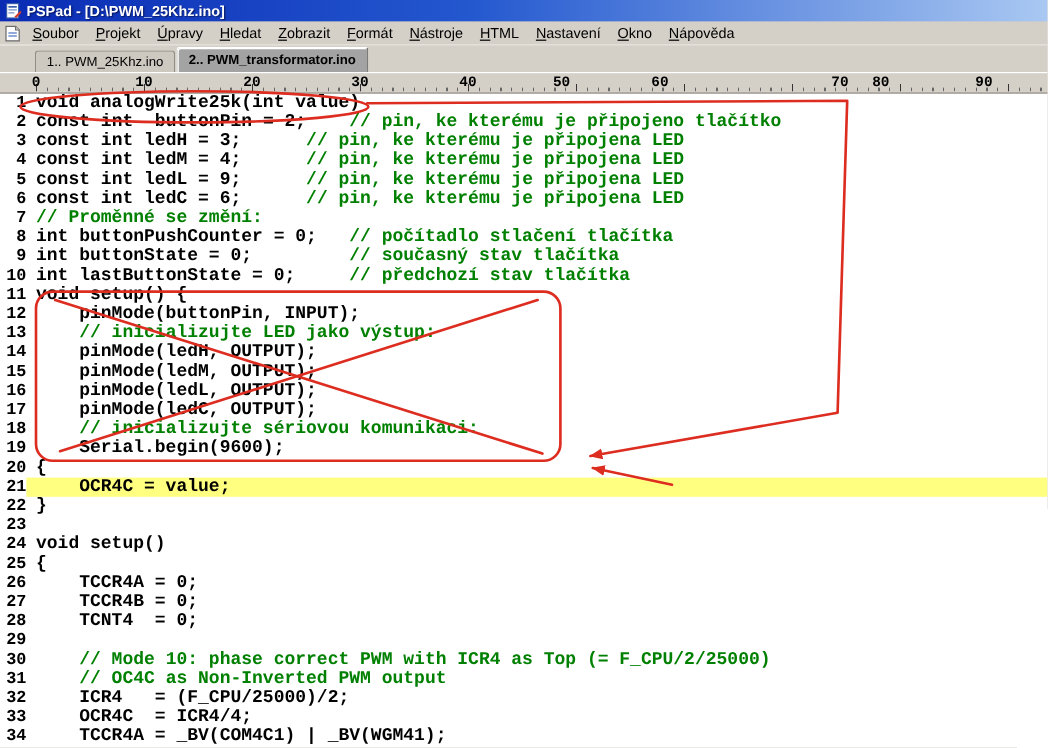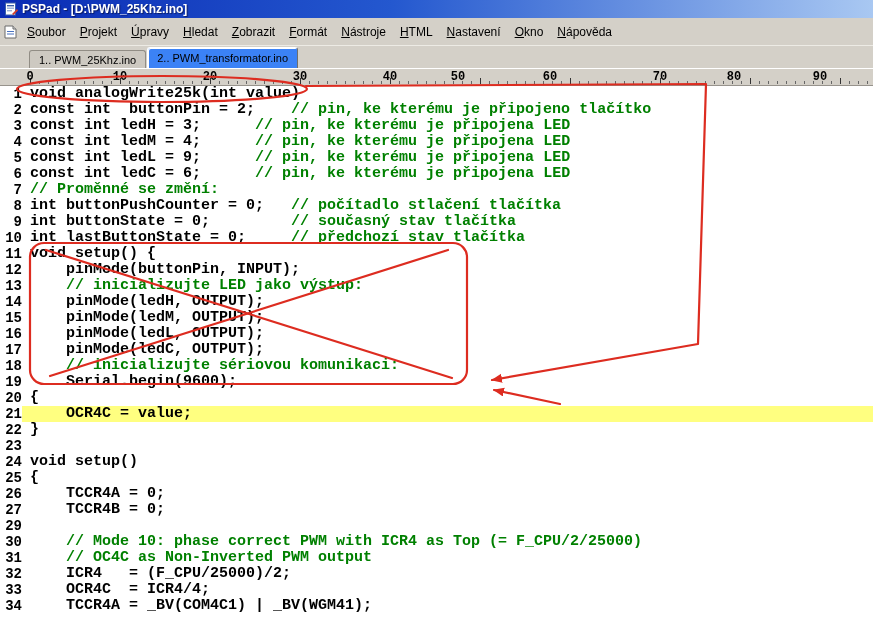--- a/index.html
+++ b/index.html
@@ -9,35 +9,35 @@
   .window { position: relative; width: 873px; height: 623px; }
 
   
   .titlebar {
     height: 18px; display: flex; align-items: center; gap: 4px; padding: 0 4px;
     background: linear-gradient(90deg, var(--titlebar-left,#0a2bb4) 0%, var(--titlebar-mid,#2458cf) 45%, var(--titlebar-right,#a9c8f2) 100%);
   }
   .title-text { color: #fff; font-weight: bold; font-size: 12px; white-space: nowrap; text-shadow: 1px 1px 1px rgba(0,0,30,.55); }
 
   
-  .menubar { height: 28px; background: var(--chrome,#d4d0c8); display: flex; align-items: center; padding-left: 4px; border-bottom: 1px solid #edebe5; }
+  .menubar { height: 20px; background: var(--chrome,#d4d0c8); display: flex; align-items: center; padding-left: 4px; border-bottom: 1px solid #edebe5; }
   .menu-items { display: flex; align-items: center; }
   .menu-item { display: inline-block; font-size: 12px; padding: 2px 7px; color: #000; cursor: default; }
   .menu-item::first-letter { text-decoration: underline; }
 
   
   .tabbar { height: 22px; background: var(--chrome,#d4d0c8); display: flex; align-items: flex-end; padding-left: 3px; margin-left: 26px; }
   .tab {
     height: 18px; line-height: 16px; padding: 1px 9px 0 9px; font-size: 11px; color: #000;
     background: #cdc9c1; border: 1px solid #918d85; border-bottom: none;
     border-radius: 3px 3px 0 0; margin-right: 1px; white-space: nowrap;
   }
   .tab.active {
-    height: 21px; line-height: 19px; background: #3b82f6;
-    border-color: #fff #70706c #d4d0c8 #fff; box-shadow: inset 1px 1px 0 #fff;
+    height: 21px; line-height: 19px; background: #a3a3a3;
+    border-color: #fff #70706c #d4d0c8 #fff; box-shadow: inset 1px 1px 0 #fff; font-weight: bold;
   }
 
   
   .ruler {
     position: relative; height: 18px; background: var(--chrome,#d4d0c8);
     border-top: 1px solid #fff; border-bottom: 1px solid #97938c;
     font-family: "Liberation Mono", monospace; font-weight: bold; font-size: 12px; color: #000;
   }
   .ruler::before {
     content: ""; position: absolute; left: 30px; right: 0; bottom: 1px; height: 6px;
@@ -120,23 +120,23 @@
       <span>2.. PWM_transformator.ino</span>
     </div>
   </div>
 
   <div class="ruler">
       <span class="ruler-mark" style="left: 30px;">0</span>
       <span class="ruler-mark" style="left: 120px;">10</span>
       <span class="ruler-mark" style="left: 210px;">20</span>
       <span class="ruler-mark" style="left: 300px;">30</span>
       <span class="ruler-mark" style="left: 390px;">40</span>
-      <span class="ruler-mark" style="left: 458px;">50</span>
+      <span class="ruler-mark" style="left: 468px;">50</span>
       <span class="ruler-mark" style="left: 550px;">60</span>
-      <span class="ruler-mark" style="left: 660px;">70</span>
+      <span class="ruler-mark" style="left: 700px;">70</span>
       <span class="ruler-mark" style="left: 734px;">80</span>
       <span class="ruler-mark" style="left: 820px;">90</span>
     </div>
 
   <div class="code-area">
       <div class="line">
         <span class="ln">1</span>
         <span class="code"><span class="sg-k">void</span><span class="sg-p"> analogWrite25k(</span><span class="sg-k">int</span><span class="sg-p"> value)</span></span>
       </div>
       <div class="line">
@@ -235,20 +235,24 @@
         <span class="ln">25</span>
         <span class="code"><span class="sg-p">{</span></span>
       </div>
       <div class="line">
         <span class="ln">26</span>
         <span class="code"><span class="sg-p">    TCCR4A = 0;</span></span>
       </div>
       <div class="line">
         <span class="ln">27</span>
         <span class="code"><span class="sg-p">    TCCR4B = 0;</span></span>
+      </div>
+      <div class="line">
+        <span class="ln">28</span>
+        <span class="code"><span class="sg-p">    TCNT4  = 0;</span></span>
       </div>
       <div class="line">
         <span class="ln">29</span>
         <span class="code"></span>
       </div>
       <div class="line">
         <span class="ln">30</span>
         <span class="code"><span class="sg-p">    </span><span class="sg-c">// Mode 10: phase correct PWM with ICR4 as Top (= F_CPU/2/25000)</span></span>
       </div>
       <div class="line">

